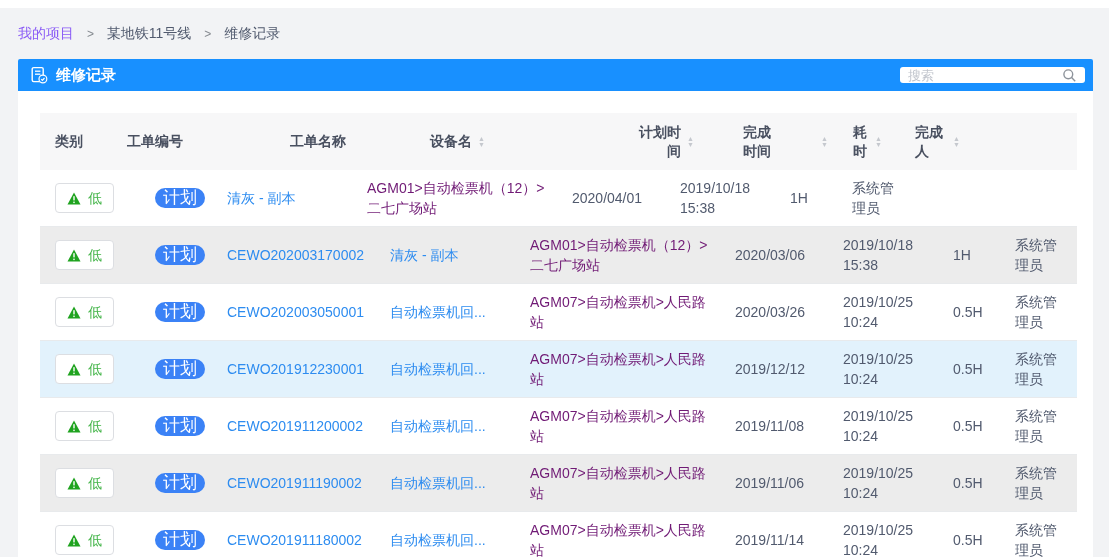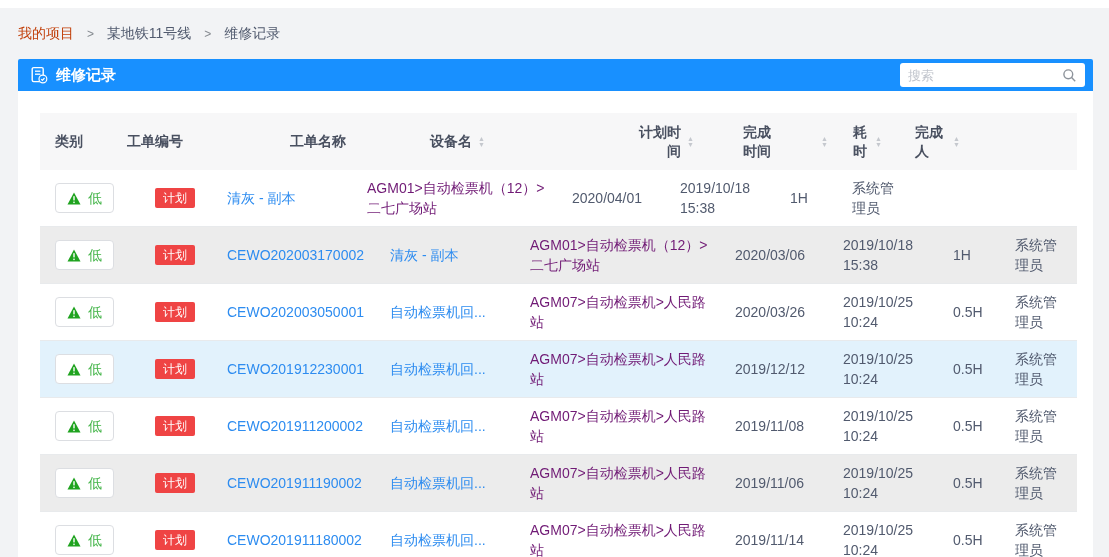--- a/index.html
+++ b/index.html
@@ -4,32 +4,32 @@
 <style>
   * { box-sizing: border-box; margin: 0; padding: 0; }
   html,body { width:1109px; height:557px; overflow:hidden; }
   body {
     background:#f2f3f5;
     font-family:"Liberation Sans","DejaVu Sans",sans-serif;
     font-size:14px; color:#515a6e;
   }
   .top-strip { height:8px; background:#ffffff; }
   .breadcrumb { padding:17px 0 16px 18px; font-size:14px; color:#515a6e; }
-  .breadcrumb .muted { color:#c2410c; }
+  .breadcrumb .muted { color:#8b5cf6; }
   .breadcrumb .sep { color:#84898f; margin:0 9px; font-size:12px; }
   .breadcrumb .crumb-link { cursor:pointer; }
 
   .panel { margin-left:18px; width:1075px; background:#ffffff; min-height:497px; border-radius:2px 2px 0 0; }
   .panel-header {
     height:32px; background:#1890ff; display:flex; align-items:center;
     padding:0 8px 0 12px; border-radius:2px 2px 0 0;
   }
   .panel-title { color:#fff; font-size:15px; font-weight:bold; margin-left:8px; }
   .search-box {
-    margin-left:auto; width:185px; height:24px; background:#fff;
+    margin-left:auto; width:185px; height:16px; background:#fff;
     border-radius:3px; display:flex; align-items:center; padding:0 8px;
   }
   .search-box input {
     border:none; outline:none; flex:1; font-size:13px; color:#333;
     font-family:"Liberation Sans","DejaVu Sans",sans-serif; background:transparent; min-width:0;
   }
   .search-box input::placeholder { color:#c0c4cc; }
 
   .table-wrap { padding:22px 16px 0 22px; }
   .thead { display:flex; background:#f7f7f8; min-height:57px; }
@@ -52,22 +52,22 @@
   .hl-duration { display:inline-block; max-width:16px; }
   .hl-person { display:inline-block; max-width:32px; }
   .person { display:inline-block; max-width:48px; }
 
   .prio-pill {
     display:inline-flex; align-items:center; gap:7px; border:1px solid #dcdee2;
     border-radius:4px; background:#fff; padding:4px 11px; cursor:pointer;
   }
   .prio-text { color:#44b549; font-size:14px; }
   .tag {
-    background:#ef4444; color:#fff; font-size:12px; padding:3px 8px;
-    border-radius:2px; line-height:14px; white-space:nowrap;
+    background:#3b82f6; color:#fff; font-size:17px; padding:3px 8px;
+    border-radius:10px; line-height:14px; white-space:nowrap;
   }
   .link { color:#2d8cf0; text-decoration:none; cursor:pointer; }
   .device { color:#701a75; }
 </style>
 </head>
 <body>
 
 <div class="top-strip"></div>
 
 <div class="breadcrumb">

